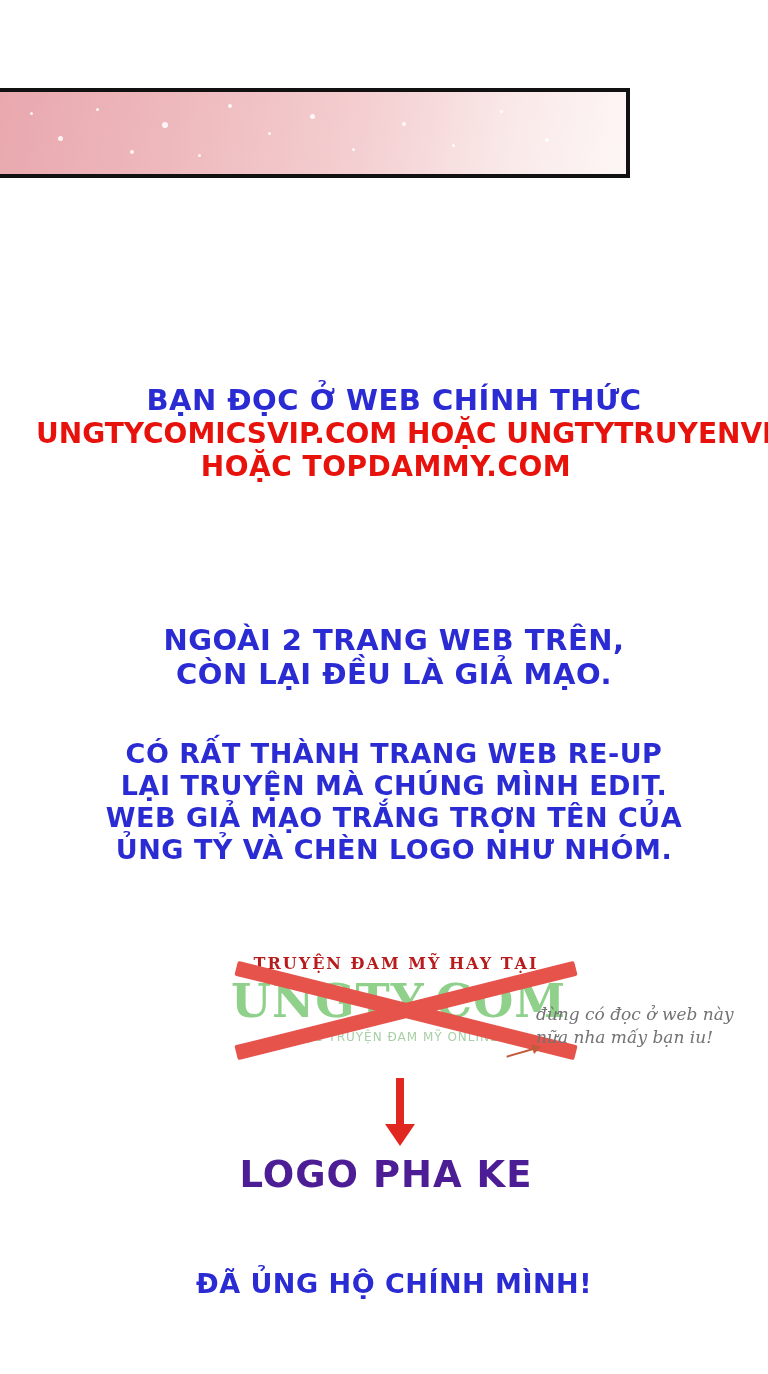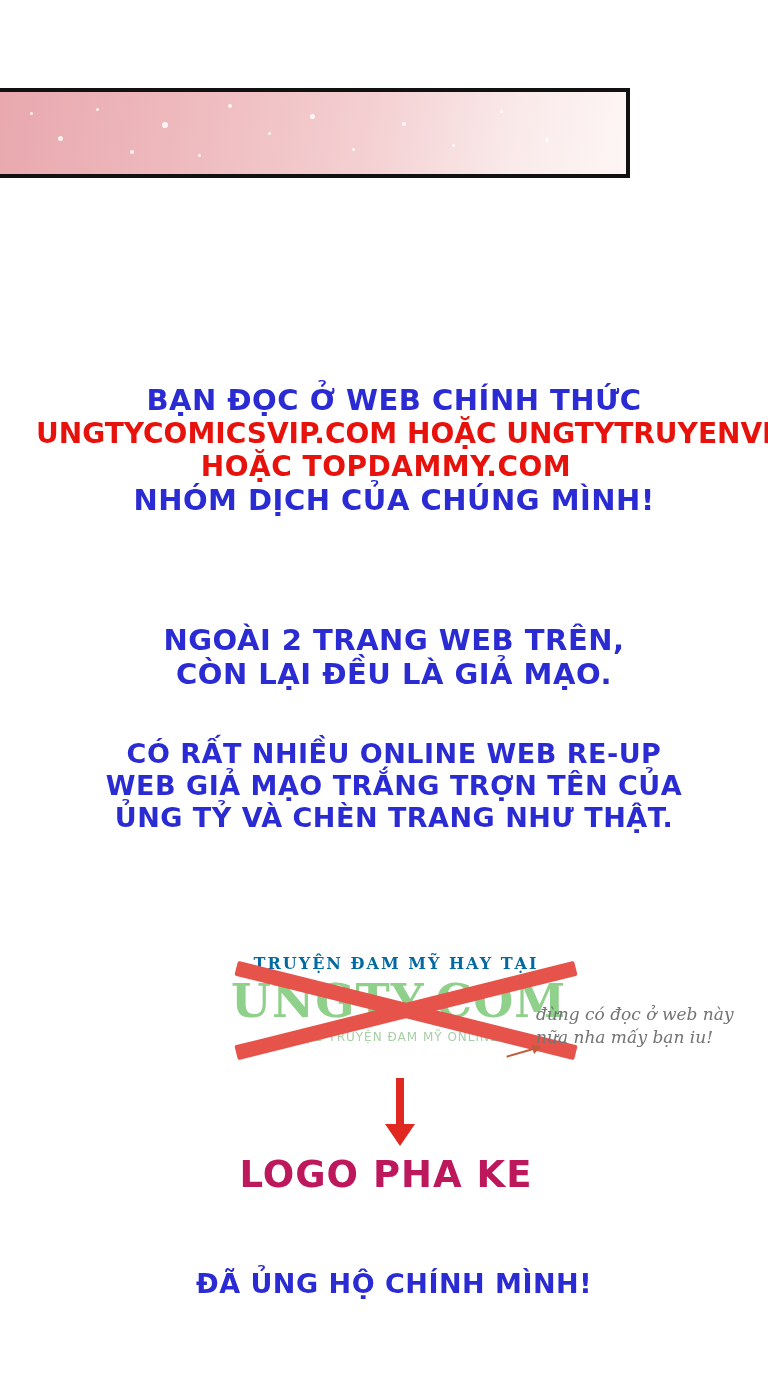--- a/index.html
+++ b/index.html
@@ -91,21 +91,21 @@
     width: 330px;
     height: 120px;
   }
   .fake-logo-top {
     position: absolute;
     left: 0; right: 0;
     top: 6px;
     text-align: center;
     font-size: 16px;
     font-weight: bold;
-    color: #0369a1;
+    color: #b91c1c;
     letter-spacing: 2px;
     font-family: "DejaVu Serif", serif;
   }
   .fake-logo-main {
     position: absolute;
     left: 0; right: 0;
     top: 26px;
     text-align: center;
     font-size: 46px;
     font-weight: bold;
@@ -160,21 +160,21 @@
   }
 
   .logo-pha-ke {
     position: absolute;
     left: 0;
     top: 790px;
     width: 700px;
     text-align: center;
     font-size: 37px;
     font-weight: bold;
-    color: #be185d;
+    color: #4c1d95;
     letter-spacing: 1px;
   }
 
   
   .note {
     position: absolute;
     left: 500px;
     top: 640px;
     width: 200px;
     color: #737373;
@@ -224,32 +224,32 @@
   <div class="sparkle" style="left:500px; top:18px; width:3px;  height:3px;"></div>
   <div class="sparkle" style="left:545px; top:46px; width:4px;  height:4px;"></div>
 </div>
 
 <div class="notice">
 
   <div class="blk-1">
     <div class="line l1 blue">BẠN ĐỌC Ở WEB CHÍNH THỨC</div>
     <div class="line l2 red">UNGTYCOMICSVIP.COM HOẶC UNGTYTRUYENVIP.COM</div>
     <div class="line l3 red">HOẶC TOPDAMMY.COM</div>
-    <div class="line l5 blue">NHÓM DỊCH CỦA CHÚNG MÌNH!</div>
   </div>
 
   <div class="blk-2">
     <div class="line blue">NGOÀI 2 TRANG WEB TRÊN,</div>
     <div class="line blue">CÒN LẠI ĐỀU LÀ GIẢ MẠO.</div>
   </div>
 
   <div class="blk-3">
-    <div class="line blue">CÓ RẤT NHIỀU ONLINE WEB RE-UP</div>
+    <div class="line blue">CÓ RẤT THÀNH TRANG WEB RE-UP</div>
+    <div class="line blue">LẠI TRUYỆN MÀ CHÚNG MÌNH EDIT.</div>
     <div class="line blue">WEB GIẢ MẠO TRẮNG TRỢN TÊN CỦA</div>
-    <div class="line blue">ỦNG TỶ VÀ CHÈN TRANG NHƯ THẬT.</div>
+    <div class="line blue">ỦNG TỶ VÀ CHÈN LOGO NHƯ NHÓM.</div>
   </div>
 
   <div class="logo-area">
     <div class="fake-logo-top">TRUYỆN ĐAM MỸ HAY TẠI</div>
     <div class="fake-logo-main">UNGTY.COM</div>
     <div class="fake-logo-sub">ĐỌC TRUYỆN ĐAM MỸ ONLINE</div>
   </div>
   <div class="cross-stroke cross-a"></div>
   <div class="cross-stroke cross-b"></div>
 

